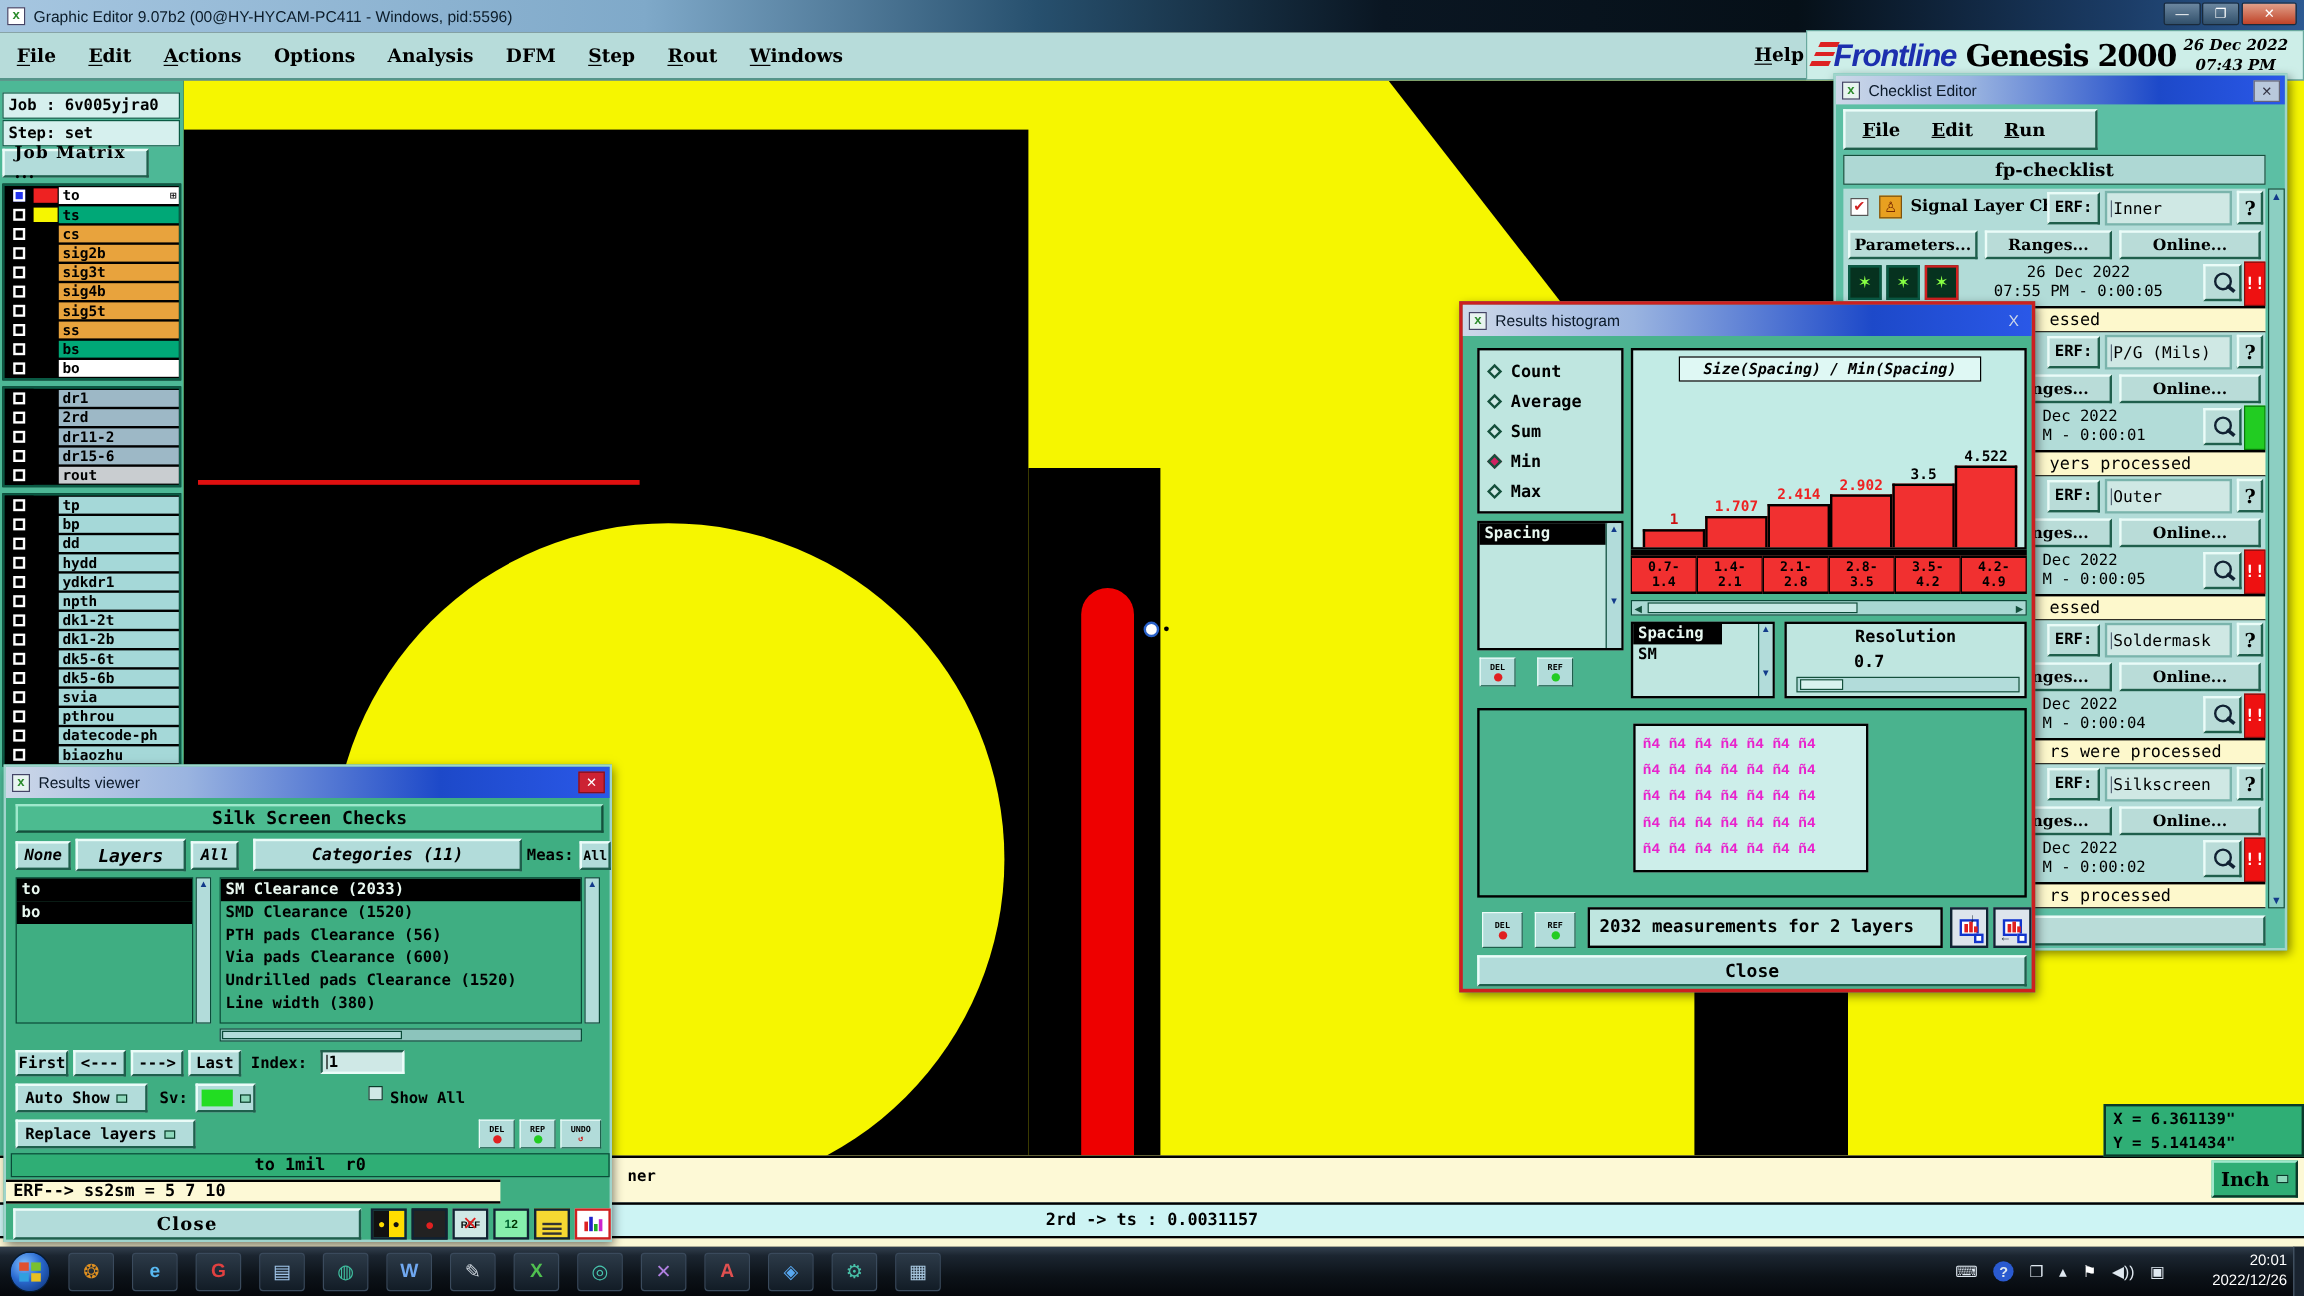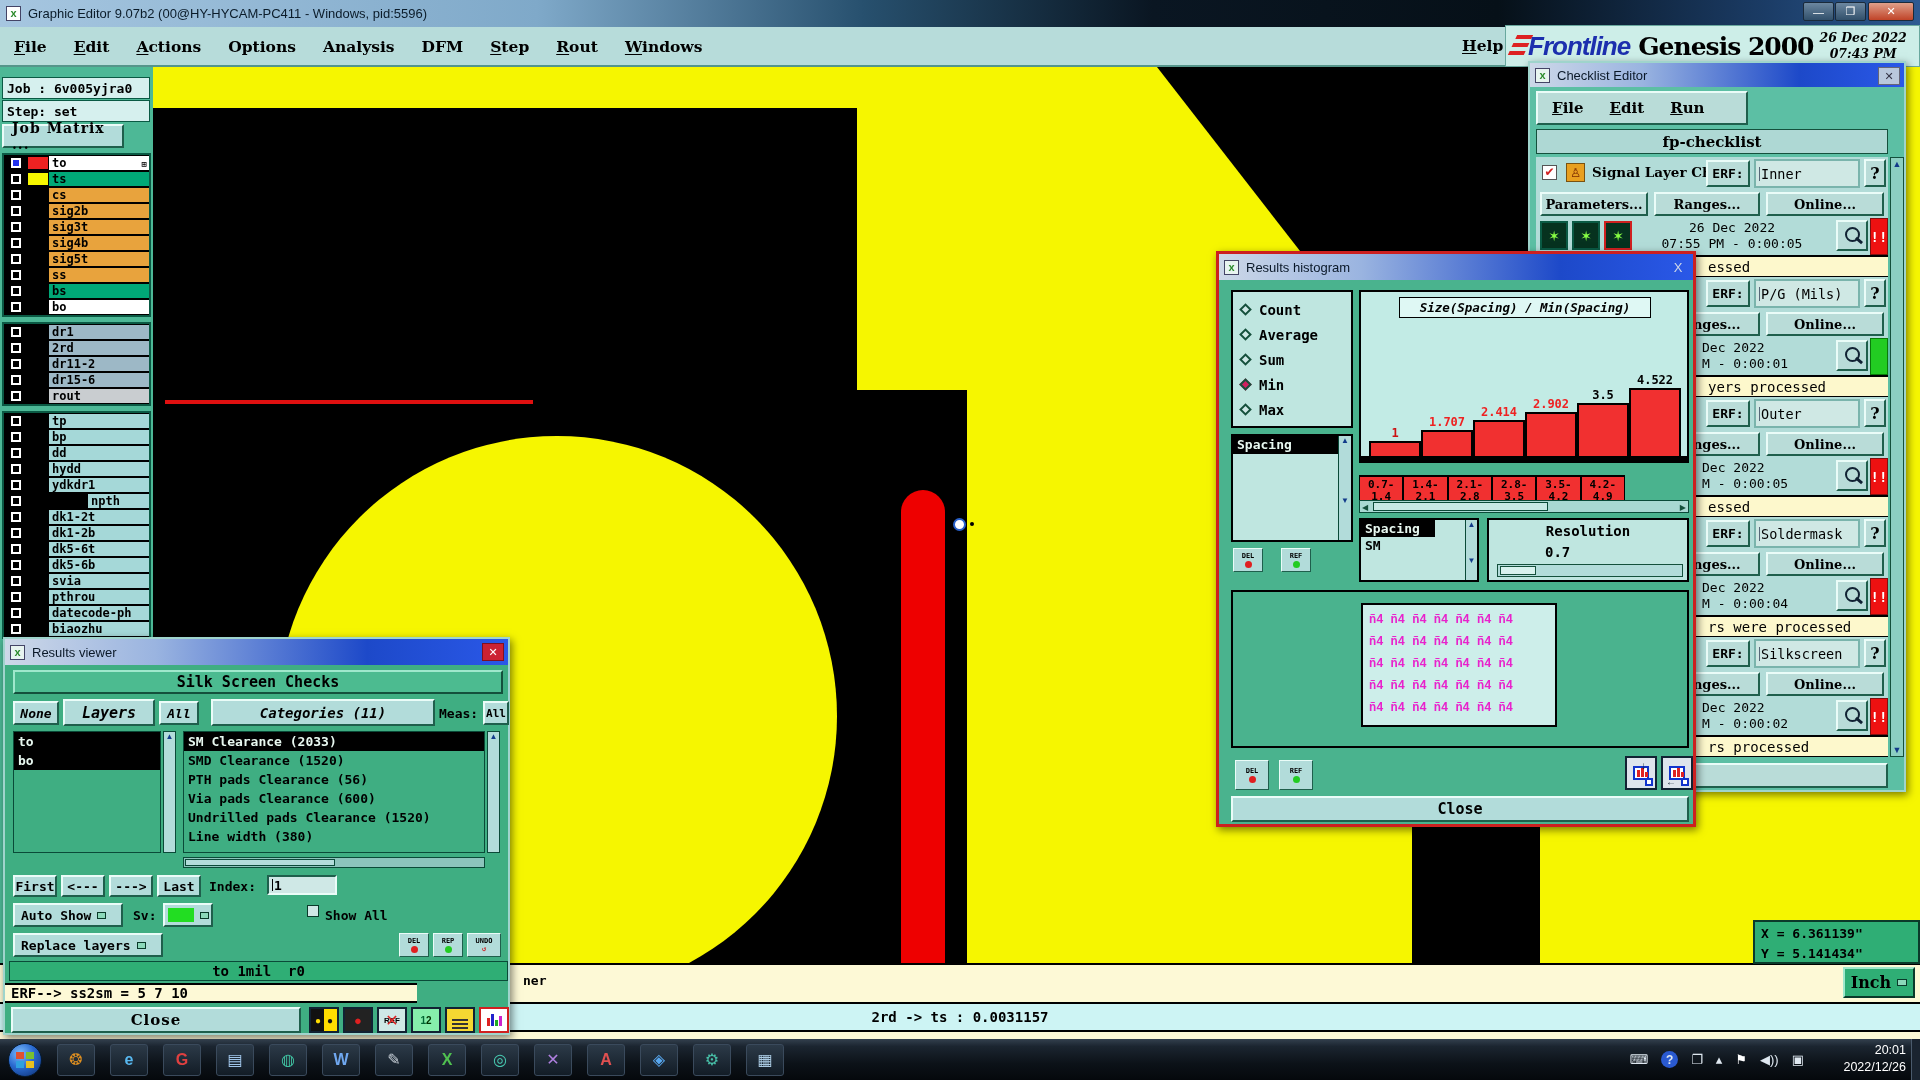--- a/index.html
+++ b/index.html
@@ -95,21 +95,21 @@
   .diam.on{background:#d02060}
   #hg-list{position:absolute;left:12px;top:180px;width:122px;height:108px;background:#bfe6e0;border:2px solid #000}
   #hg-list .vs{position:absolute;right:0;top:0;width:13px;height:100%;background:#b2dcda;border-left:1px solid #0a4a38;font-size:8px;color:#123a8a;text-align:center;line-height:10px}
   #hg-chart{position:absolute;left:140px;top:36px;width:330px;height:168px;background:#c2ebe5;border:2px solid #000}
   #hg-title{position:absolute;left:38px;top:5px;width:252px;height:21px;background:#dff8f4;border:1px solid #000;display:flex;align-items:center;justify-content:center;font-family:var(--mono);font-weight:bold;font-style:italic;font-size:12.5px;white-space:nowrap}
   #hg-bars{position:absolute;left:8px;bottom:0;width:312px;height:130px;display:flex;align-items:flex-end}
   .hbar{width:52px;display:flex;flex-direction:column;align-items:center;justify-content:flex-end}
   .hbar .val{font-family:var(--mono);font-weight:bold;font-size:12px;margin-bottom:1px;white-space:nowrap}
   .hbar .bar{width:52px;background:#f13030;border:2px solid #000;border-bottom:none}
   #hg-base{position:absolute;left:140px;top:204px;width:330px;height:5px;background:#000}
-  #hg-ranges{position:absolute;left:140px;top:221px;width:266px;height:32px;display:flex}
+  #hg-ranges{position:absolute;left:140px;top:209px;width:330px;height:32px;display:flex}
   .hg-range{width:55px;background:#f13030;border:2px solid #000;border-left-width:1px;border-right-width:1px;display:flex;flex-direction:column;align-items:center;justify-content:center;font-family:var(--mono);font-weight:bold;font-size:11px;line-height:12px;color:#000}
   #hg-hscroll{position:absolute;left:140px;top:246px;width:330px;height:13px;background:#a8d8d2;border:1px solid #0a4a38;font-size:8px;color:#14503c}
   #hg-hscroll .thumb{position:absolute;left:13px;top:1px;width:175px;height:9px;background:#c6e8e4;border:1px solid #0a4a38}
   #hg-sub{position:absolute;left:140px;top:264px;width:120px;height:64px;background:#bfe6e0;border:2px solid #000}
   #hg-sub .vs{position:absolute;right:0;top:0;width:12px;height:100%;background:#b2dcda;border-left:1px solid #0a4a38;font-size:8px;color:#123a8a;text-align:center;line-height:9px}
   #hg-res{position:absolute;left:268px;top:264px;width:202px;height:64px;background:#bfe6e0;border:2px solid #000;font-family:var(--mono);font-weight:bold}
   #hg-slider{position:absolute;left:8px;top:44px;width:186px;height:13px;background:#b2dcda;border:1px solid #14503c}
   #hg-slider .th{position:absolute;left:2px;top:1px;width:36px;height:9px;background:#d8f2ee;border:1px solid #14503c}
   #hg-prev{position:absolute;left:12px;top:336px;width:458px;height:158px;border:2px solid #000;background:#4ab38e}
   #hg-prevbox{position:absolute;left:128px;top:11px;width:196px;height:124px;background:#cdeeea;border:2px solid #000;padding:4px 6px;color:#e822cc;font-family:Liberation Mono, monospace;font-weight:bold;font-size:12px;line-height:22px;white-space:pre;overflow:hidden}
@@ -367,21 +367,21 @@
               <div class="bx"></div>
             </div>
             <div class="lr-chip" style="background: rgb(0, 0, 0);"></div>
             <div class="lr-name" style="background: rgb(165, 216, 216);">ydkdr1</div>
           </div>
           <div class="layer-row">
             <div class="lr-check">
               <div class="bx"></div>
             </div>
             <div class="lr-chip" style="background: rgb(0, 0, 0);"></div>
-            <div class="lr-name" style="background: rgb(165, 216, 216); margin-left: 39px;">npth</div>
+            <div class="lr-name" style="background: rgb(165, 216, 216);">npth</div>
           </div>
           <div class="layer-row">
             <div class="lr-check">
               <div class="bx"></div>
             </div>
             <div class="lr-chip" style="background: rgb(0, 0, 0);"></div>
             <div class="lr-name" style="background: rgb(165, 216, 216);">dk1-2t</div>
           </div>
           <div class="layer-row">
             <div class="lr-check">
@@ -693,20 +693,21 @@
 ñ4 ñ4 ñ4 ñ4 ñ4 ñ4 ñ4</div>
     </div>
     <div class="mini-ic" style="left:16px;top:506px;width:34px;height:30px">
         <span>DEL</span>
         <span class="dotr"></span>
       </div>
     <div class="mini-ic" style="left:60px;top:506px;width:34px;height:30px">
         <span>REF</span>
         <span class="dotg"></span>
       </div>
+    <div id="hg-meas">2032 measurements for 2 layers</div>
     <div class="hgic" style="left:406px">
         <div class="sq">
           <i></i>
           <i></i>
           <i></i>
         </div>
         <div class="mini"></div>
         <span style="position:absolute;right:9px;top:2px;font-size:10px;color:#123">↓</span>
       </div>
     <div class="hgic" style="left:442px">

